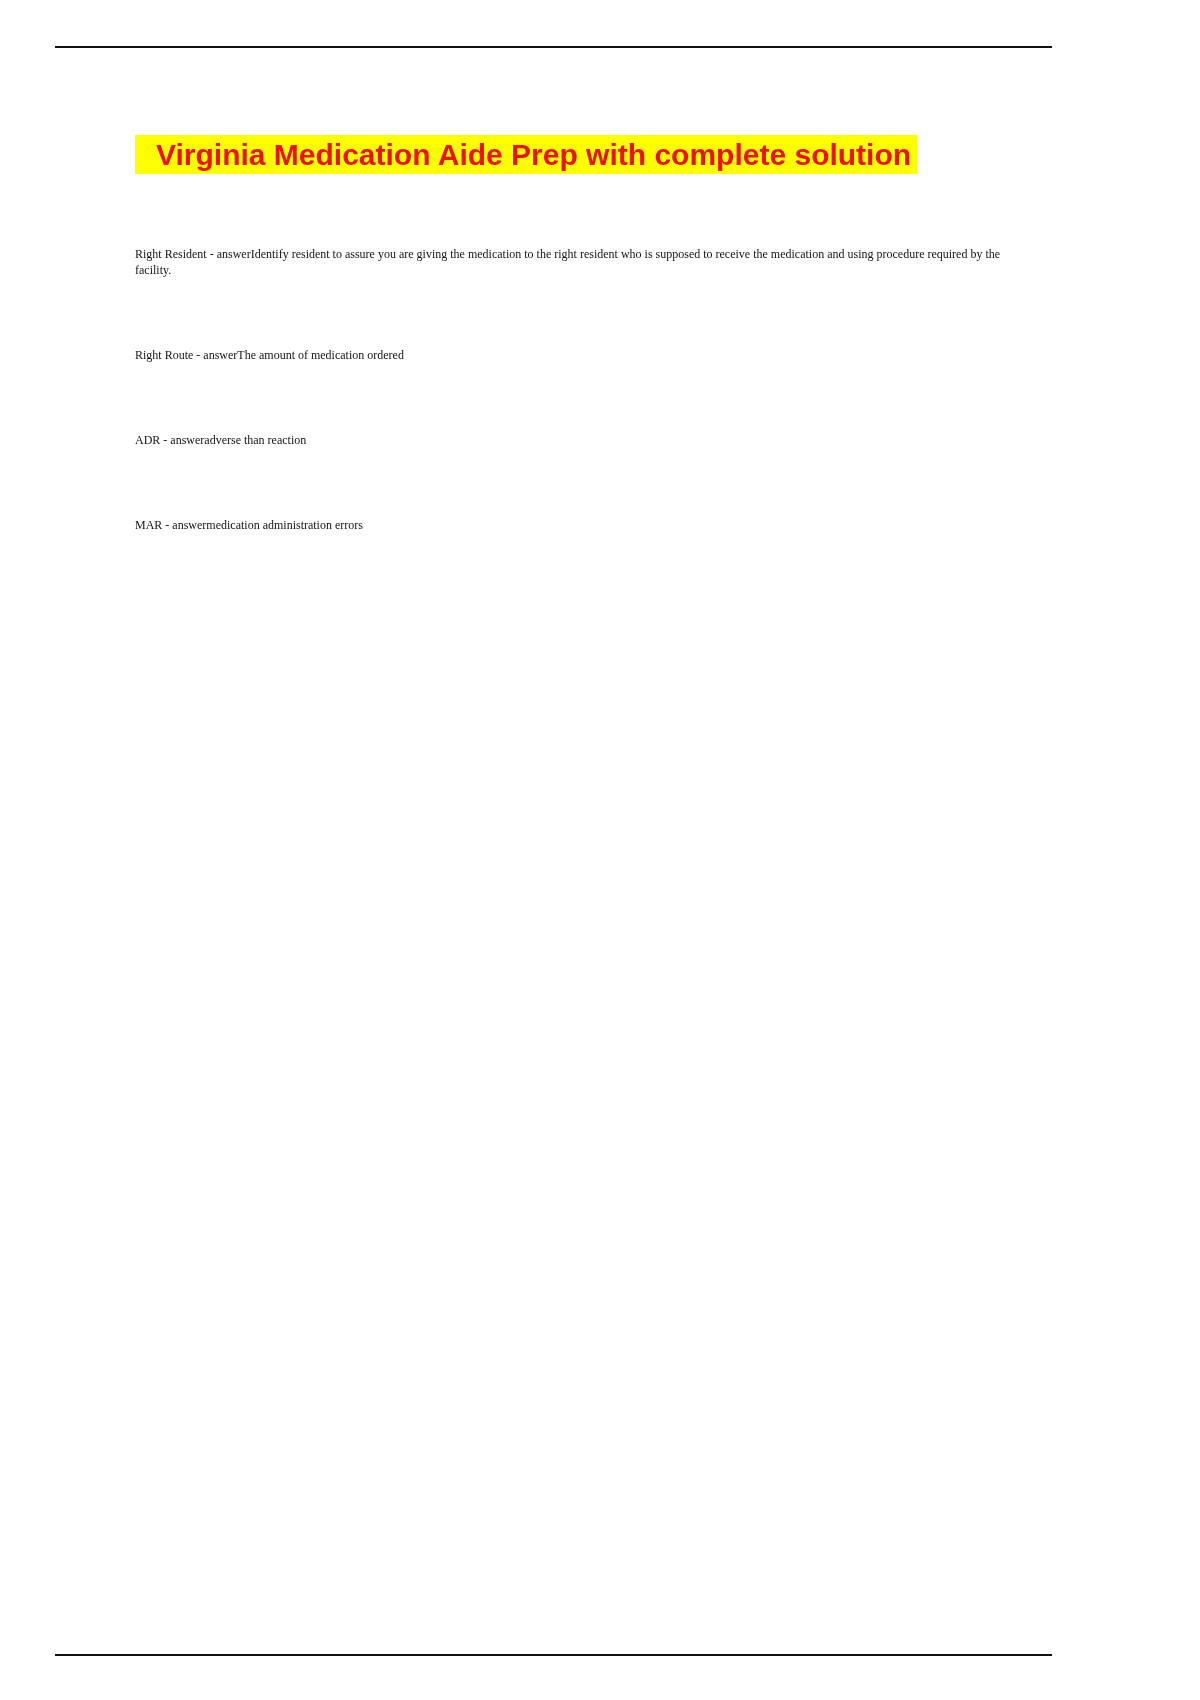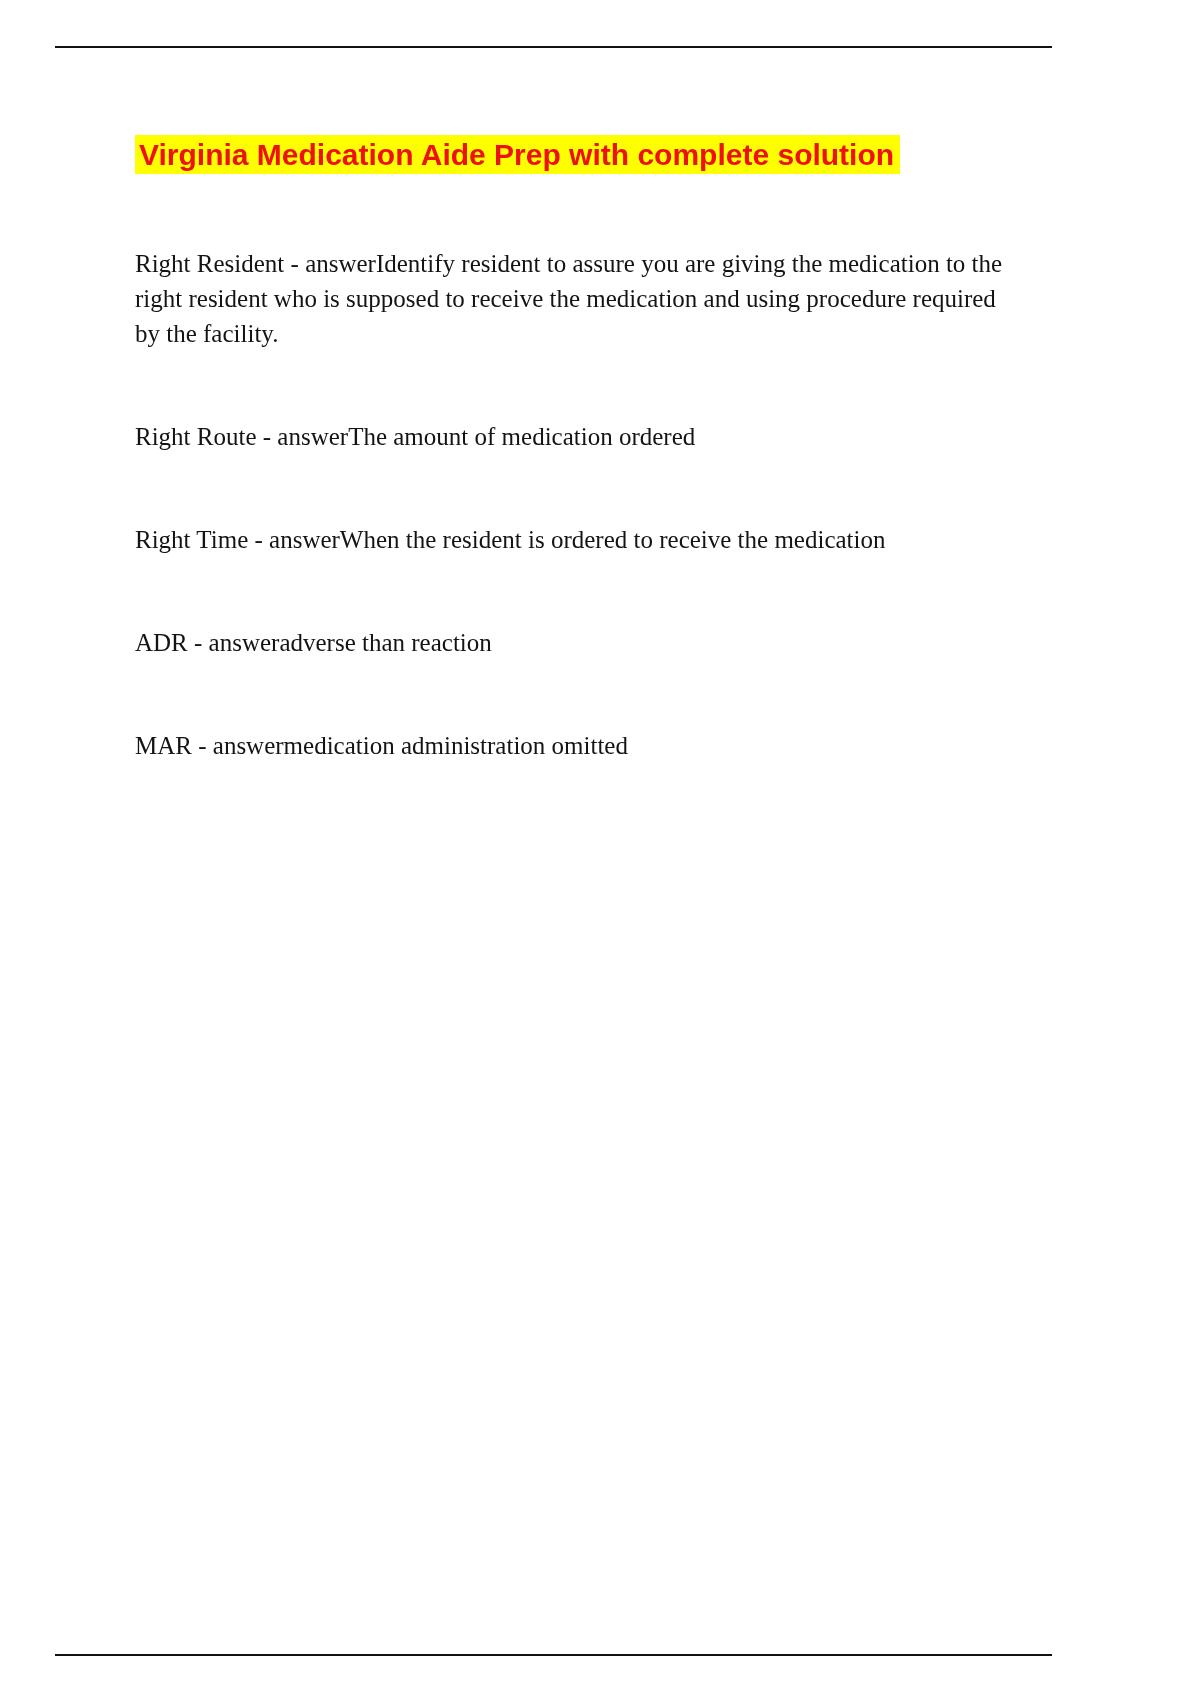--- a/index.html
+++ b/index.html
@@ -32,40 +32,39 @@
   }
   h1.doc-title {
     margin: 0 0 72px 0;
     font-family: "Liberation Sans", sans-serif;
     font-weight: bold;
     font-size: 30px;
     line-height: 1.25;
     letter-spacing: 0px;
   }
   h1.doc-title mark {
-    padding: 3px 6px 3px 4px;
+    padding: 3px 6px 3px 21px;
     
   }
   p.qa {
     margin: 0 0 68px 0;
-    font-size: 25px;
+    font-size: 12px;
     line-height: 1.4;
     color: #141414;
   }
 </style>
 </head>
 <body>
 
 <div class="page">
   <hr class="rule top">
 
   <main class="content">
     <h1 class="doc-title"><mark style="background-color: rgb(255, 255, 0); color: rgb(238, 17, 17);">Virginia Medication Aide Prep with complete solution</mark></h1>
 
     <p class="qa">Right Resident - answerIdentify resident to assure you are giving the medication to the right resident who is supposed to receive the medication and using procedure required by the facility.</p>
     <p class="qa">Right Route - answerThe amount of medication ordered</p>
-    <p class="qa">Right Time - answerWhen the resident is ordered to receive the medication</p>
     <p class="qa">ADR - answeradverse than reaction</p>
-    <p class="qa">MAR - answermedication administration omitted</p>
+    <p class="qa">MAR - answermedication administration errors</p>
   </main>
 
   <hr class="rule bottom">
 </div>
 
 </body></html>

